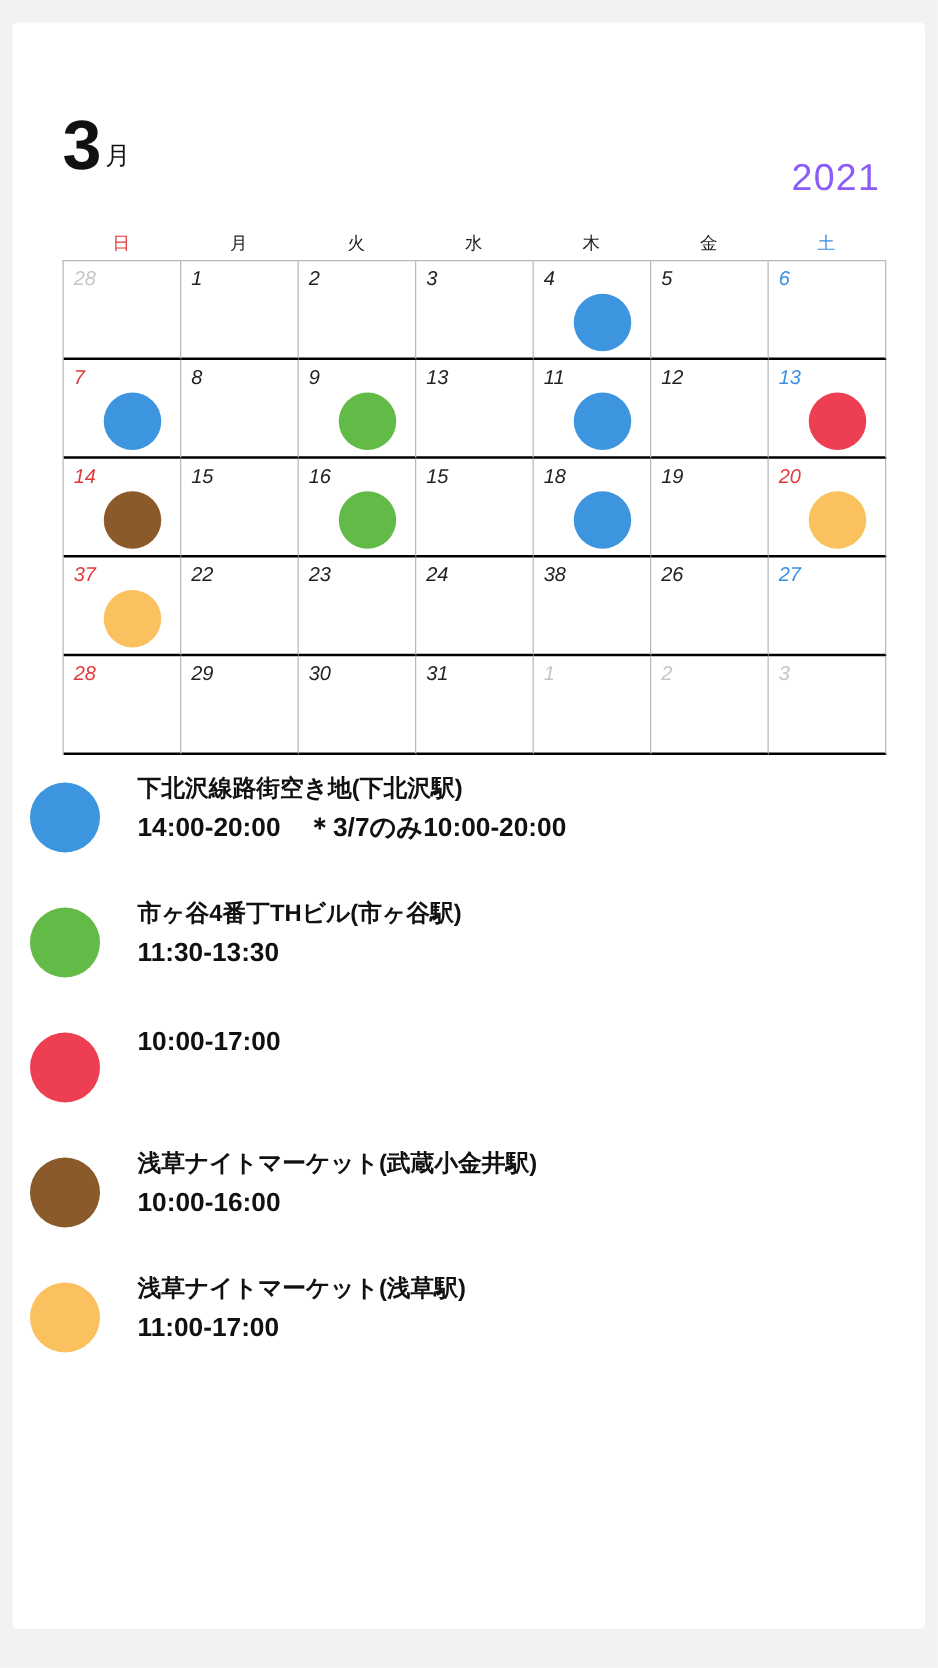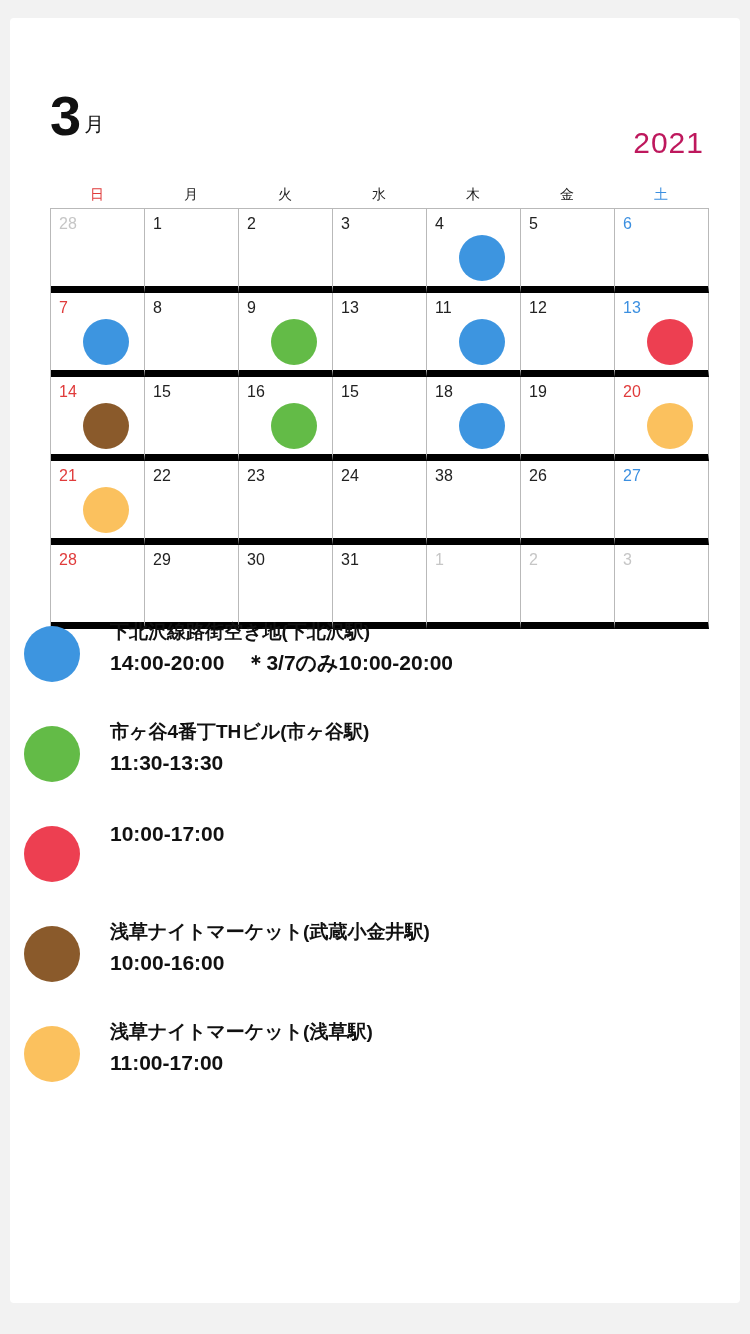--- a/index.html
+++ b/index.html
@@ -55,21 +55,21 @@
     font-size: 20px;
     color: #111111;
     margin-left: 4px;
     margin-bottom: 6px;
   }
   .year {
     position: absolute;
     right: 4px;
     top: 38px;
     font-size: 30px;
-    color: #be185d;
+    color: #8b5cf6;
     letter-spacing: 1px;
   }
 
   
   .weekdays {
     position: absolute;
     left: 40px;
     top: 168px;
     width: 658px;
     display: flex;
@@ -94,22 +94,23 @@
     box-sizing: content-box;
   }
   .row {
     display: flex;
   }
   .cell {
     position: relative;
     width: 93px;
     height: 77px;
     border-right: 1px solid #b9b9b9;
-    border-bottom: 7px solid #000000;
+    border-bottom: 2px solid #000000;
     box-sizing: content-box;
+    font-style: italic;
   }
   .daynum {
     position: absolute;
     left: 8px;
     top: 6px;
     font-size: 16px;
     color: #222222;
   }
   .daynum.sun { color: #e03b3b; }
   .daynum.sat { color: #3b8fe0; }
@@ -267,21 +268,21 @@
           <span class="daynum">19</span>
         </div>
         <div class="cell">
           <span class="daynum sun">20</span>
           <span class="dot" style="background-color: rgb(251, 193, 94);"></span>
         </div>
       </div>
 
       <div class="row">
         <div class="cell">
-          <span class="daynum sun">21</span>
+          <span class="daynum sun">37</span>
           <span class="dot" style="background-color: rgb(251, 193, 94);"></span>
         </div>
         <div class="cell">
           <span class="daynum">22</span>
         </div>
         <div class="cell">
           <span class="daynum">23</span>
         </div>
         <div class="cell">
           <span class="daynum">24</span>

